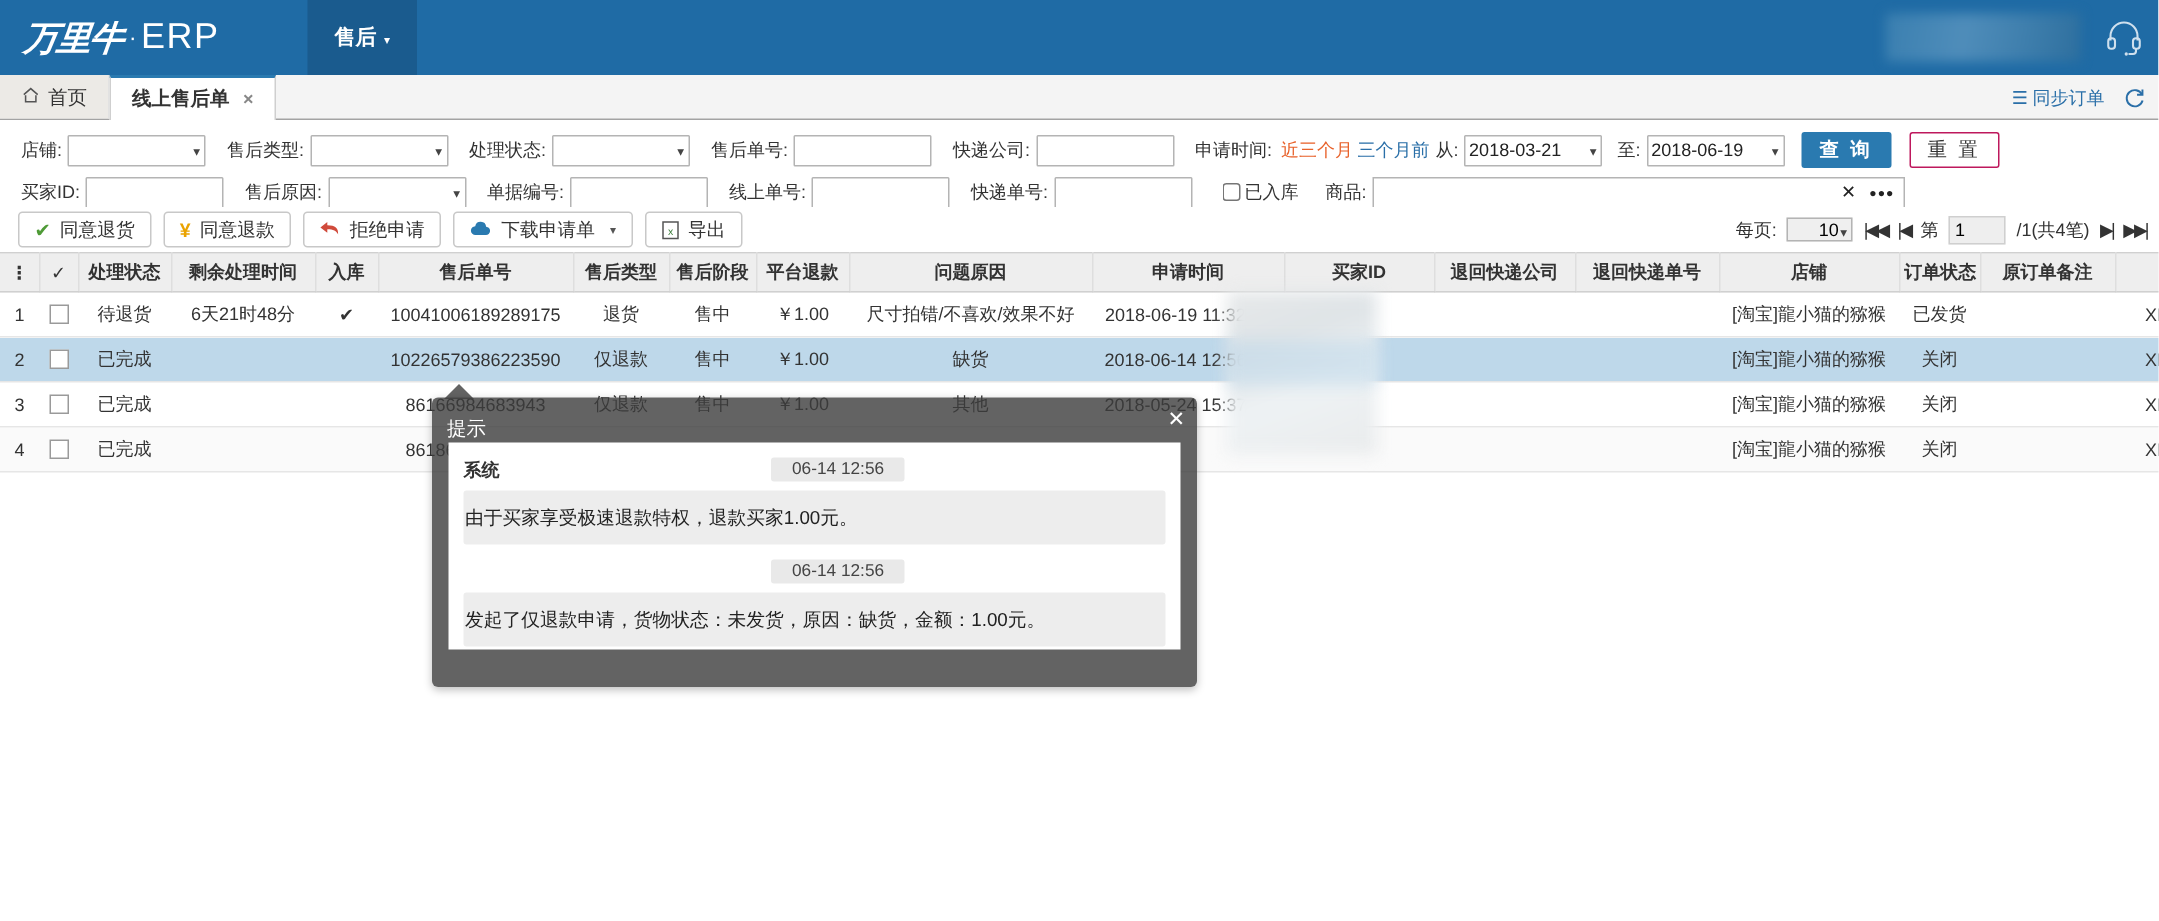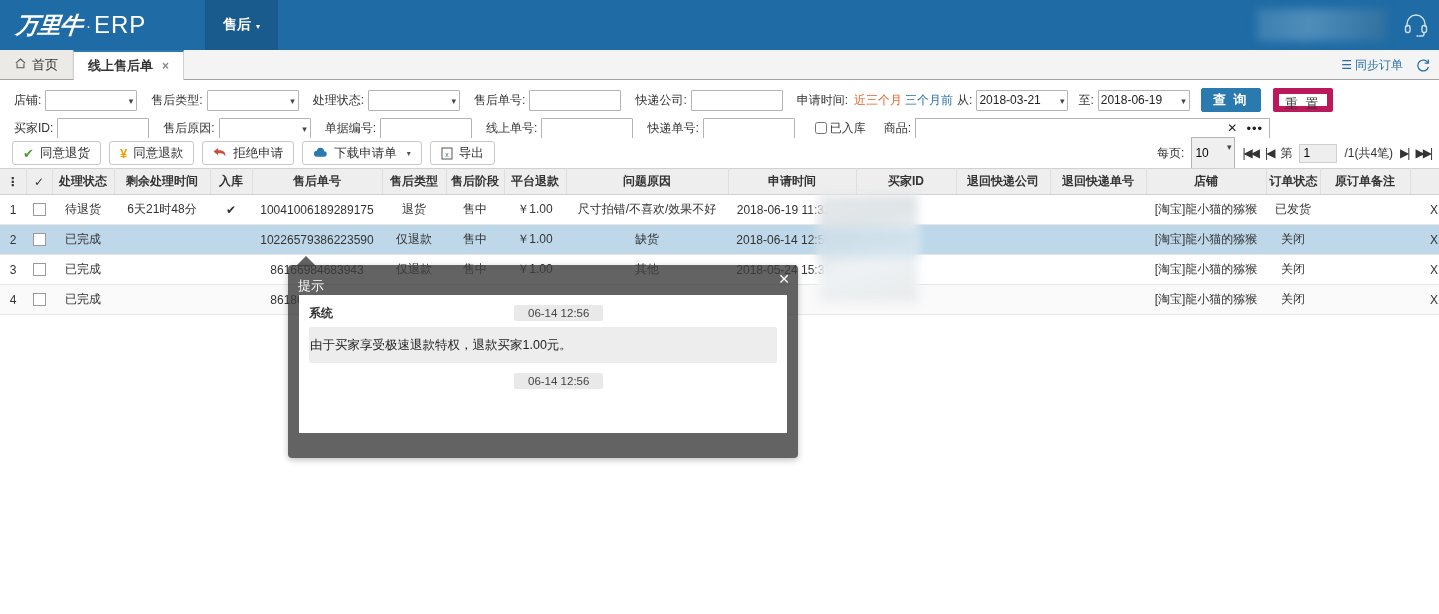--- a/index.html
+++ b/index.html
@@ -144,21 +144,21 @@
   .time-quick-a { color: #e8622b; cursor: pointer; margin: 0 3px 0 2px; }
   .time-quick-b { color: #2a6fa8; cursor: pointer; margin-right: 4px; }
   .datesel { width: 92px; }
   .btn-primary {
     background: #2a7ab0; color: #fff; border: 1px solid #2a7ab0;
     height: 24px; width: 60px; font-size: 13px; font-weight: bold;
     cursor: pointer; border-radius: 2px; letter-spacing: 2px;
     font-family: "Liberation Sans", sans-serif;
   }
   .btn-plain {
-    background: #fff; color: #333; border: 6px solid #be185d;
+    background: #fff; color: #333; border: 1px solid #be185d;
     height: 24px; width: 60px; font-size: 13px; cursor: pointer;
     border-radius: 2px; letter-spacing: 2px;
     font-family: "Liberation Sans", sans-serif;
   }
   .chk { width: 12px; height: 12px; vertical-align: -1px; margin-right: 3px; }
   .goods-box {
     width: 355px; height: 21px; border: 1px solid #b4b4b4; background: #fff;
     display: inline-flex; align-items: center; justify-content: flex-end;
     padding: 0 6px; position: relative;
   }
@@ -191,22 +191,22 @@
   .ico-yen  { color: #eaa300; font-weight: bold; }
   .ico-back { color: #d04a3b; font-weight: bold; }
   .ico-excel { color: #3f7f3f; }
   .tbtn .caret { font-size: 8px; color: #555; margin-left: 4px; }
 
   .pager {
     position: absolute; right: 8px; top: 0; height: 30px;
     display: flex; align-items: center; gap: 7px;
     font-size: 12px; color: #333;
   }
-  .pager select { height: 32px; width: 44px; font-size: 12px; border: 1px solid #b4b4b4;
-     -webkit-appearance: none; appearance: none; padding-left:3px; }
+  .pager select { height: 16px; width: 44px; font-size: 12px; border: 1px solid #b4b4b4;
+     -webkit-appearance: none; appearance: none; padding-left:20px; }
   .pg-ico { cursor: pointer; font-size: 12px; color: #333; letter-spacing: -2px; }
   .pg-input {
     width: 38px; height: 19px; border: 1px solid #cfcfcf; background: #eeeeee;
     font-size: 12px; text-align: left; padding-left: 3px;
   }
 
   
   .tablewrap { position: relative; width: 1439px; }
   table.grid { border-collapse: collapse; table-layout: fixed; width: 1500px; }
   table.grid th {
@@ -600,15 +600,16 @@
     <div class="msg-head">
       <span class="msg-who">系统</span>
       <span class="msg-time">06-14 12:56</span>
     </div>
     <div class="msg-body">由于买家享受极速退款特权，退款买家1.00元。</div>
 
     <div class="msg-head">
       <span class="msg-who"><span class="msg-who redacted"></span></span>
       <span class="msg-time">06-14 12:56</span>
     </div>
+    <div class="msg-body">发起了仅退款申请，货物状态：未发货，原因：缺货，金额：1.00元。</div>
 
   </div>
 </div>
 
 </body></html>

